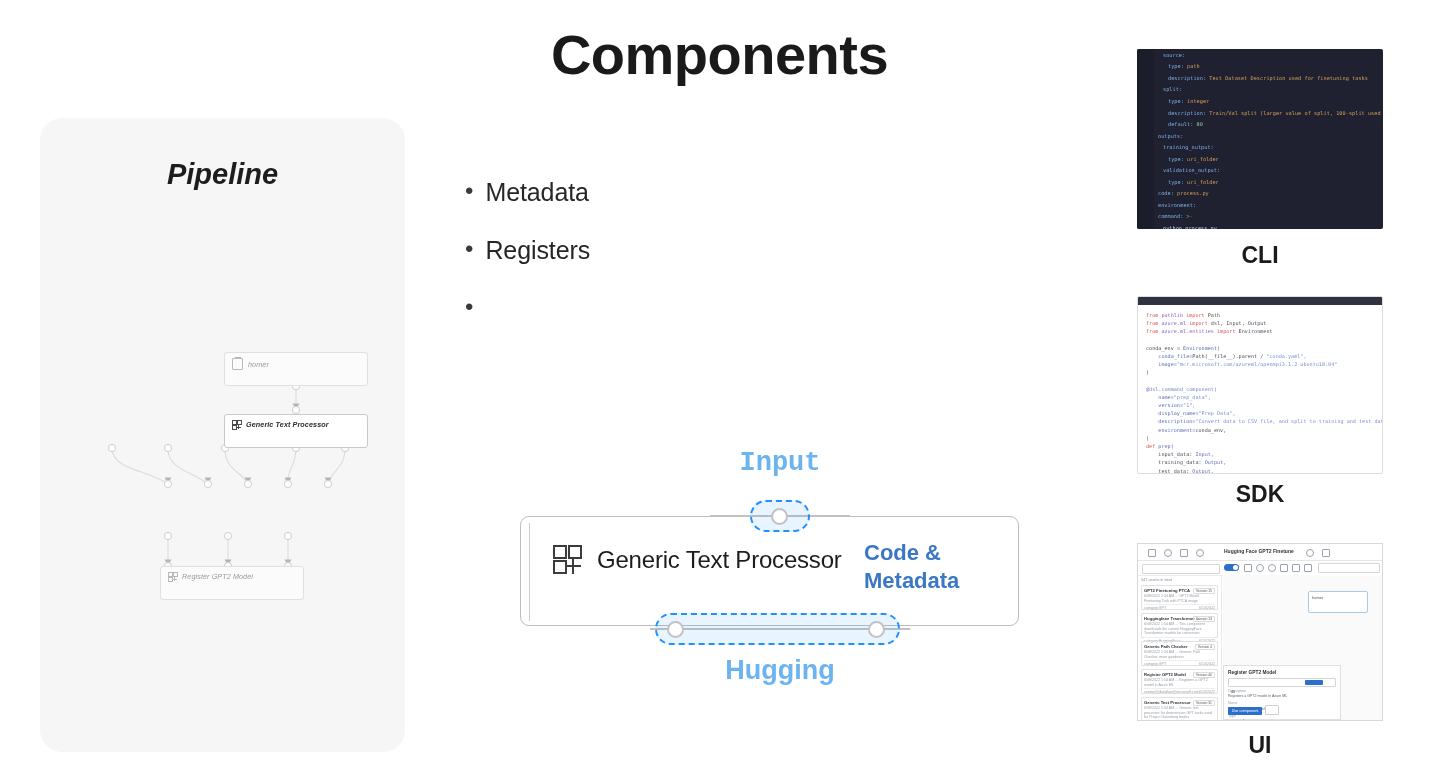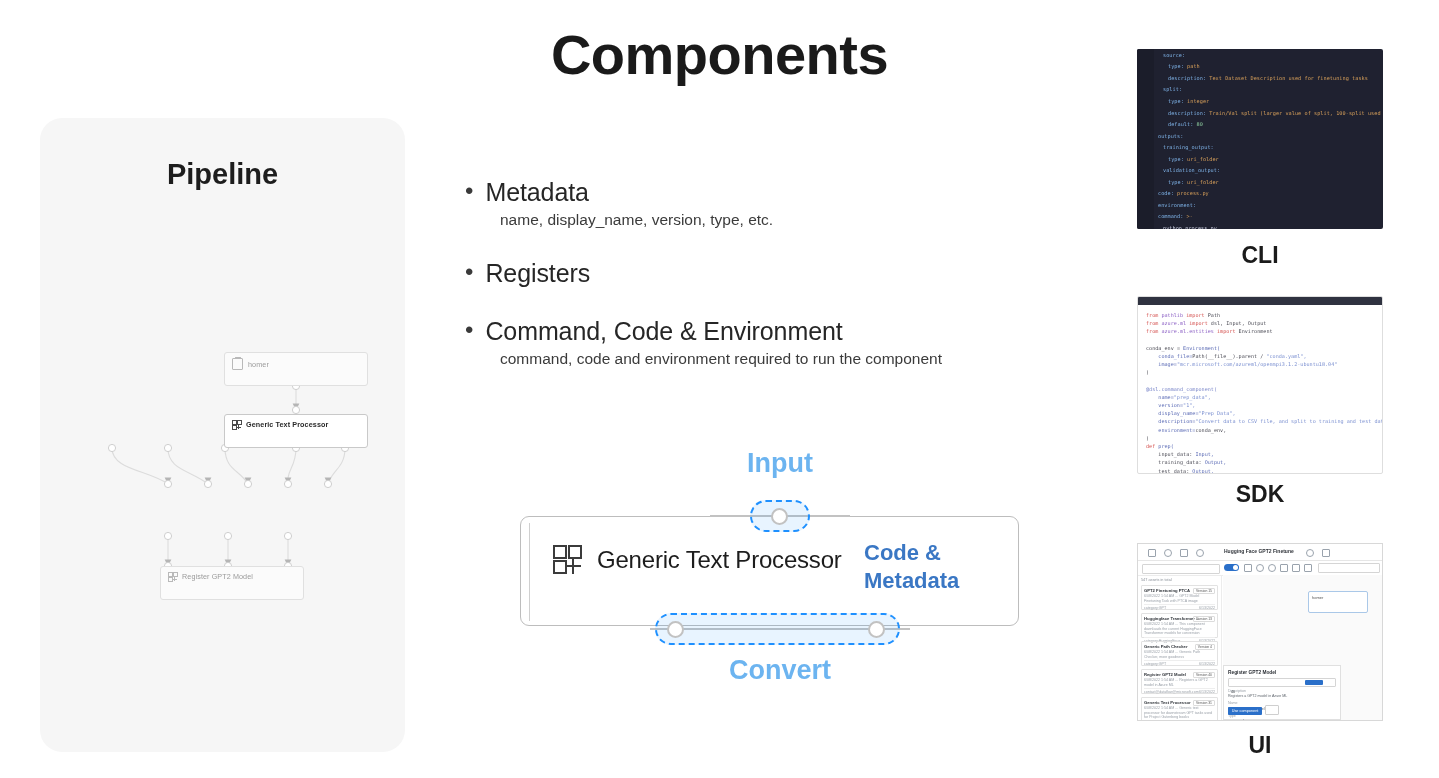--- a/index.html
+++ b/index.html
@@ -10,21 +10,21 @@
   }
   
   #slide-title{
     position:absolute;left:0;top:22px;width:1439px;text-align:center;
     font-size:56px;font-weight:700;color:#1a1a1a;letter-spacing:-0.5px;
   }
 
   
   #pipeline-panel{
     position:absolute;left:40px;top:118px;width:365px;height:634px;
-    background:#f6f6f6;border-radius:22px;
+    background:#f6f6f6;border-radius:22px;font-style:italic;
   }
   #pipeline-title{
     position:absolute;left:0;top:40px;width:100%;text-align:center;
     font-size:29px;font-weight:700;color:#1d1d1d;
   }
   #pipeline-graph{position:absolute;left:0;top:0;width:365px;height:634px;}
 
   .gnode{
     position:absolute;background:#fbfbfb;border:1px solid #e0e0e0;border-radius:3px;
     box-sizing:border-box;
@@ -51,21 +51,21 @@
   .bullet-block{margin-bottom:26px;}
   .bullet-head{display:flex;align-items:flex-start;gap:12px;}
   .bullet-dot{font-size:24px;line-height:30px;color:#3a3a3a;flex:0 0 auto;}
   .bullet-title{font-size:25px;color:#262626;line-height:32px;letter-spacing:-0.1px;}
   .bullet-sub{margin-left:35px;font-size:15.5px;color:#3b3b3b;line-height:22px;margin-top:1px;}
 
   
   #component-diagram{position:absolute;left:500px;top:440px;width:560px;height:262px;}
   #label-input{
     position:absolute;left:0;top:8px;width:560px;text-align:center;
-    font-size:27px;font-weight:700;color:#6cb4f0;
+    font-size:27px;font-weight:700;color:#6cb4f0;font-family:Liberation Mono, monospace;
   }
   #label-output{
     position:absolute;left:0;top:215px;width:560px;text-align:center;
     font-size:27px;font-weight:700;color:#6cb4f0;
   }
   #component-box{
     position:absolute;left:20px;top:76px;width:499px;height:110px;
     background:#ffffff;border:1.6px solid #bdbdbd;border-radius:9px;box-sizing:border-box;
   }
   #component-box:before{
@@ -252,34 +252,31 @@
     </div>
   </div>
 </div>
 
 <div id="bullets">
   <div class="bullet-block">
     <div class="bullet-head">
       <span class="bullet-dot">•</span>
       <span class="bullet-title">Metadata</span>
     </div>
-    <div class="bullet-sub">name, display_name, version, type, etc.</div>
   </div>
   <div class="bullet-block">
     <div class="bullet-head">
       <span class="bullet-dot">•</span>
       <span class="bullet-title">Registers</span>
     </div>
   </div>
   <div class="bullet-block">
     <div class="bullet-head">
       <span class="bullet-dot">•</span>
-      <span class="bullet-title">Command, Code &amp; Environment</span>
-    </div>
-    <div class="bullet-sub">command, code and environment required to run the component</div>
+    </div>
   </div>
 </div>
 
 <div id="component-diagram">
   <div id="label-input">Input</div>
 
   <div id="component-box">
     <div id="component-row">
       <span class="big-icon">
         <i class="q1"></i>
@@ -298,21 +295,21 @@
 
   <div class="portline" style="left:210px;top:75px;width:140px;"></div>
   <div class="dashsel" style="left:250px;top:60px;width:60px;height:32px;"></div>
   <div class="port" style="left:271px;top:67.5px;"></div>
 
   <div class="portline" style="left:150px;top:188px;width:260px;"></div>
   <div class="dashsel" style="left:155px;top:173px;width:245px;height:32px;"></div>
   <div class="port" style="left:167px;top:180.5px;"></div>
   <div class="port" style="left:368px;top:180.5px;"></div>
 
-  <div id="label-output">Convert</div>
+  <div id="label-output">Hugging</div>
 </div>
 
 <div id="cli-code">
   <div class="gutter"></div>
   <div id="cli-lines">
       <div class="cli-line">
         <span class="cli-ln">8</span>
         <span class="cli-tx" style="padding-left: 9px;"><span class="k-key">source:</span></span>
       </div>
       <div class="cli-line">

